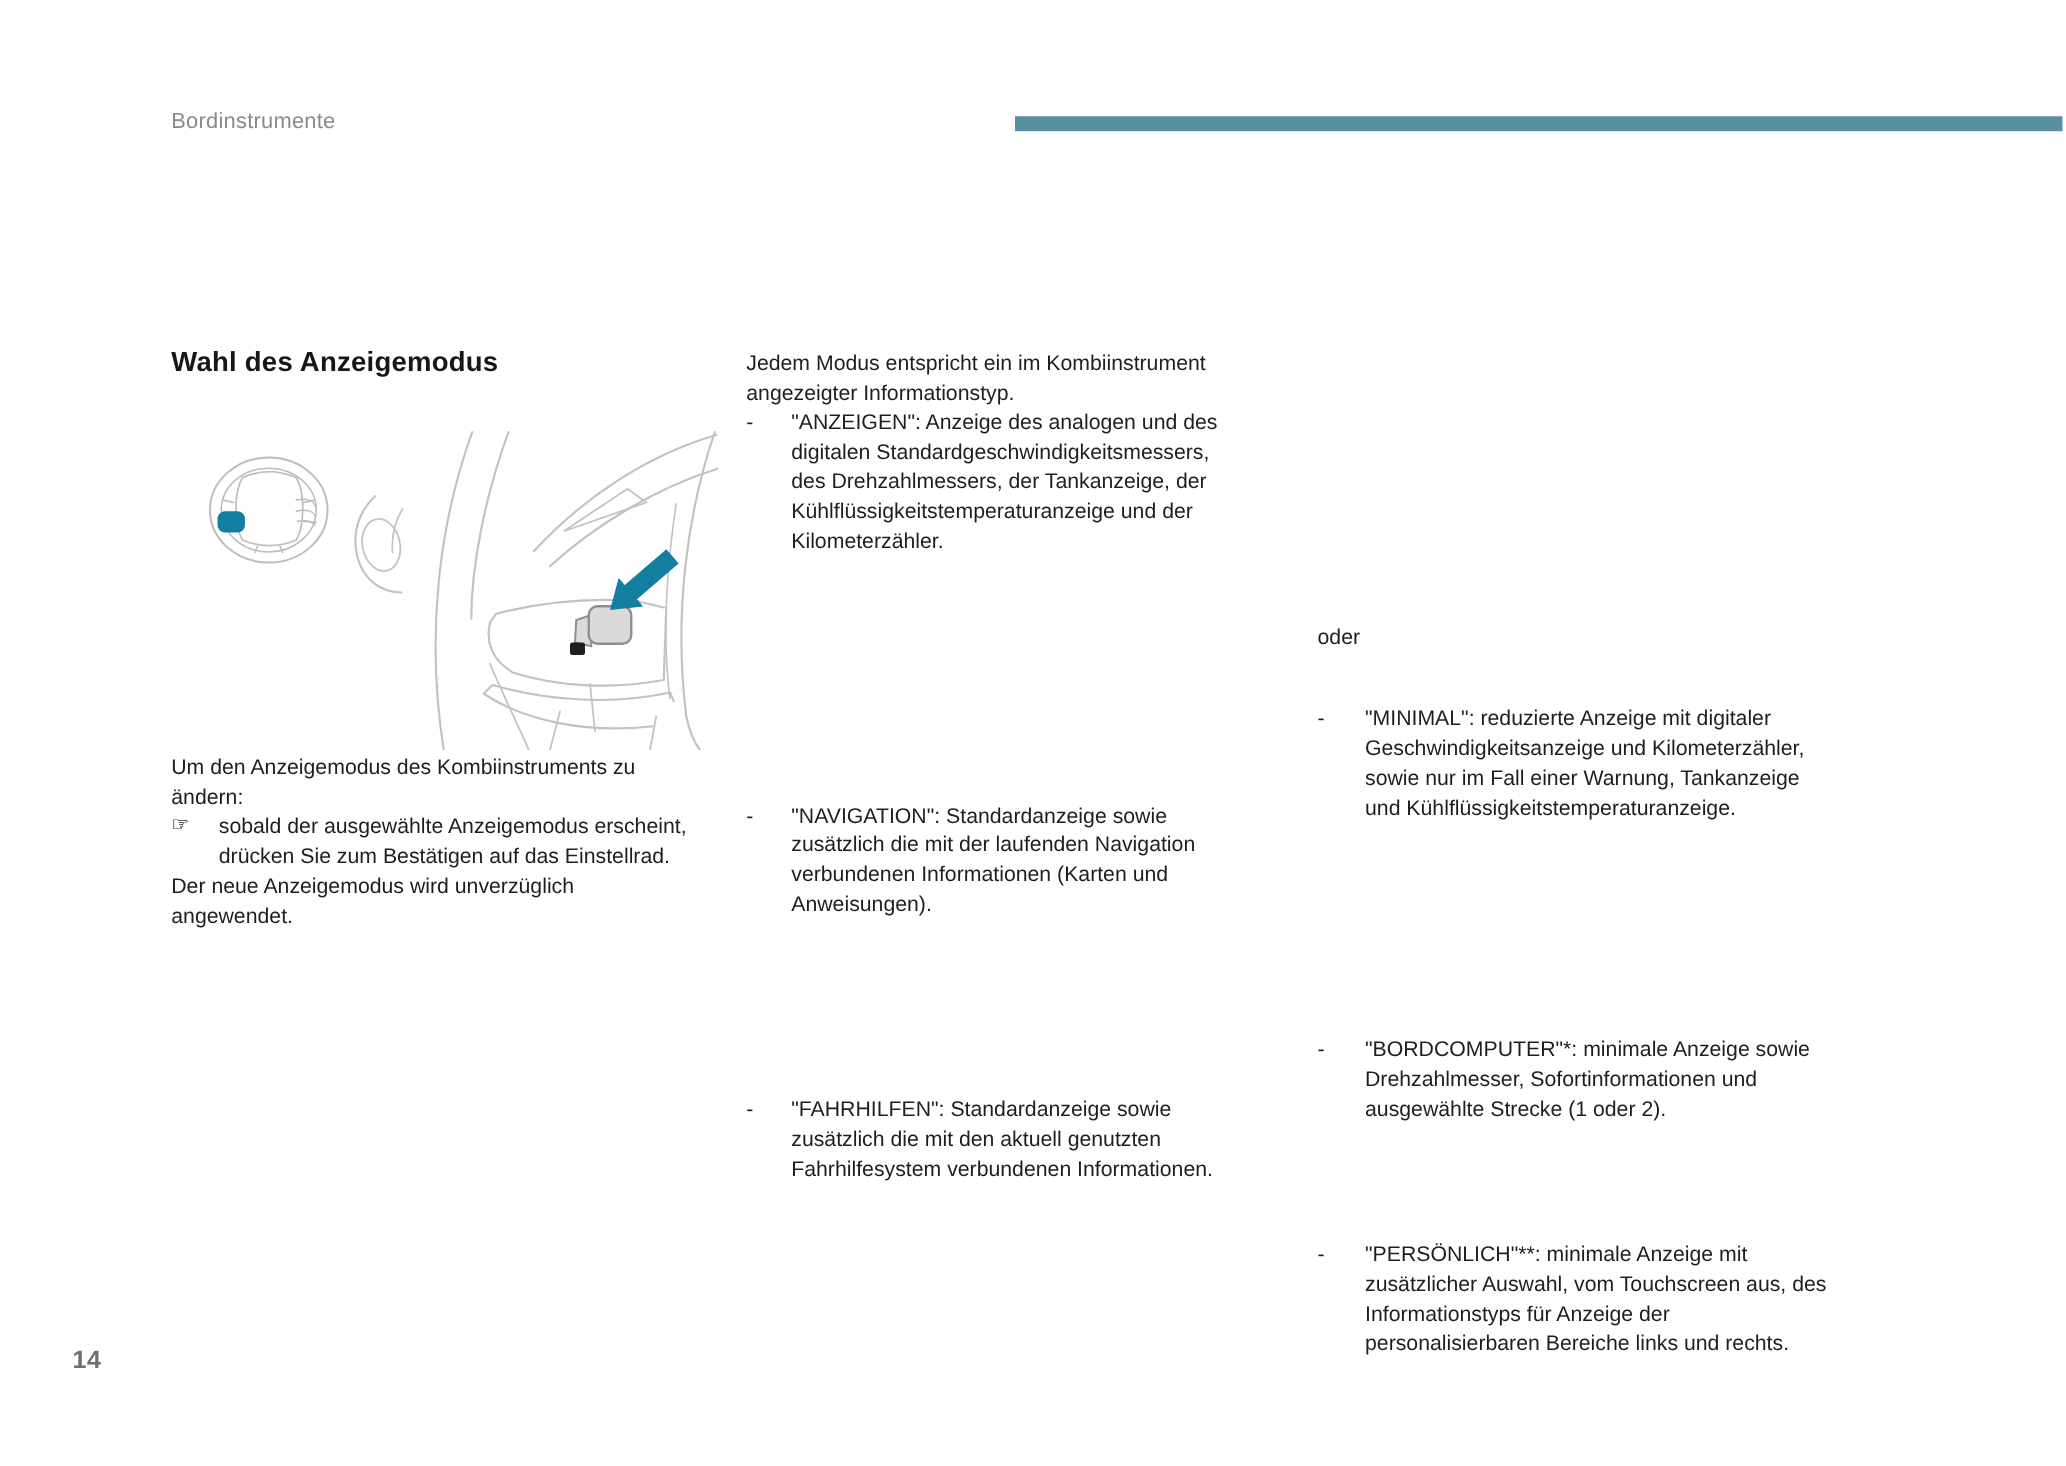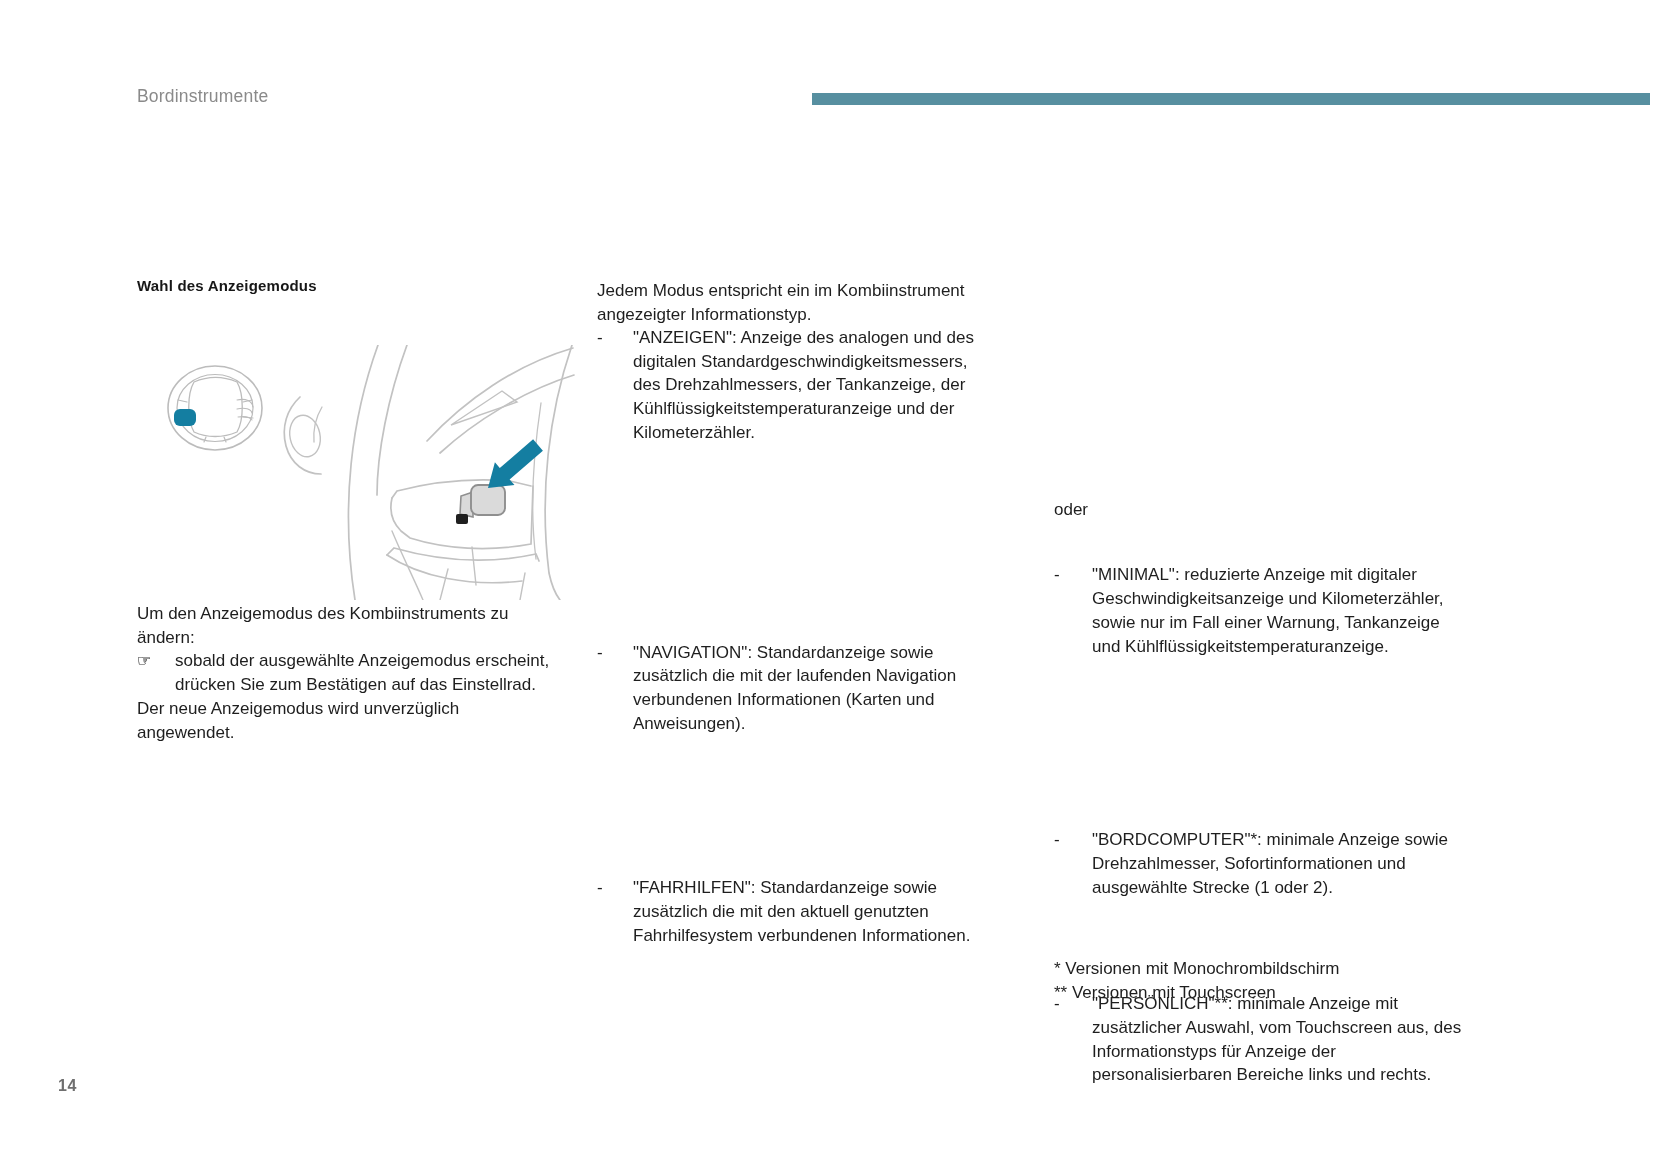--- a/index.html
+++ b/index.html
@@ -10,33 +10,33 @@
     font-family:"Liberation Sans","DejaVu Sans",sans-serif;
     color:#1e1e1e;
     overflow:hidden;
   }
   .abs { position:absolute; }
   .section-header {
     font-size:17.5px; color:#8a8a8a; letter-spacing:0.2px;
   }
   .accent-bar { height:12px; }
   .page-title {
-    font-size:15px; font-weight:bold; color:#171717; letter-spacing:0.2px;
+    font-size:22px; font-weight:bold; color:#171717; letter-spacing:0.2px;
   }
   .body-text {
     font-size:17px; line-height:23.7px; color:#1e1e1e;
   }
   .hang { position:relative; }
   .hang .marker { position:absolute; left:0; top:0; }
   .hand .marker { font-size:16px; top:0px; }
   .pad36 { padding-left:36px; }
   .pad38 { padding-left:38px; }
   .footnote { font-size:17px; line-height:24px; color:#1e1e1e; }
   .page-number {
-    font-size:16px; font-weight:bold; color:#6f6f6f; letter-spacing:0.5px;
+    font-size:20px; font-weight:bold; color:#6f6f6f; letter-spacing:0.5px;
   }
   p { margin:0; }
 </style>
 </head>
 <body>
 
 <div id="page">
 
   <div class="abs section-header" style="left:137px; top:86px;">Bordinstrumente</div>
   <div class="abs accent-bar" style="left: 812px; top: 93px; width: 841px; background: rgb(87, 143, 160);"></div>
@@ -116,20 +116,16 @@
   <div class="abs body-text hang pad38" style="left:1054px; top:449px; width:374px;">
     <span class="marker">-</span>
     <span>"BORDCOMPUTER"*: minimale Anzeige sowie Drehzahlmesser, Sofortinformationen und ausgewählte Strecke (1 oder 2).</span>
   </div>
   <div class="abs body-text" style="left:1054px; top:498px;">oder</div>
   <div class="abs body-text hang pad38" style="left:1054px; top:542px; width:374px;">
     <span class="marker">-</span>
     <span>"PERSÖNLICH"**: minimale Anzeige mit zusätzlicher Auswahl, vom Touchscreen aus, des Informationstyps für Anzeige der personalisierbaren Bereiche links und rechts.</span>
   </div>
 
-  <div class="abs footnote" style="left:1054px; top:957px;">
-    <p>* Versionen mit Monochrombildschirm</p>
-    <p>** Versionen mit Touchscreen</p>
-  </div>
 
   <div class="abs page-number" style="left:58px; top:1077px;">14</div>
 
 </div>
 
 </body></html>

